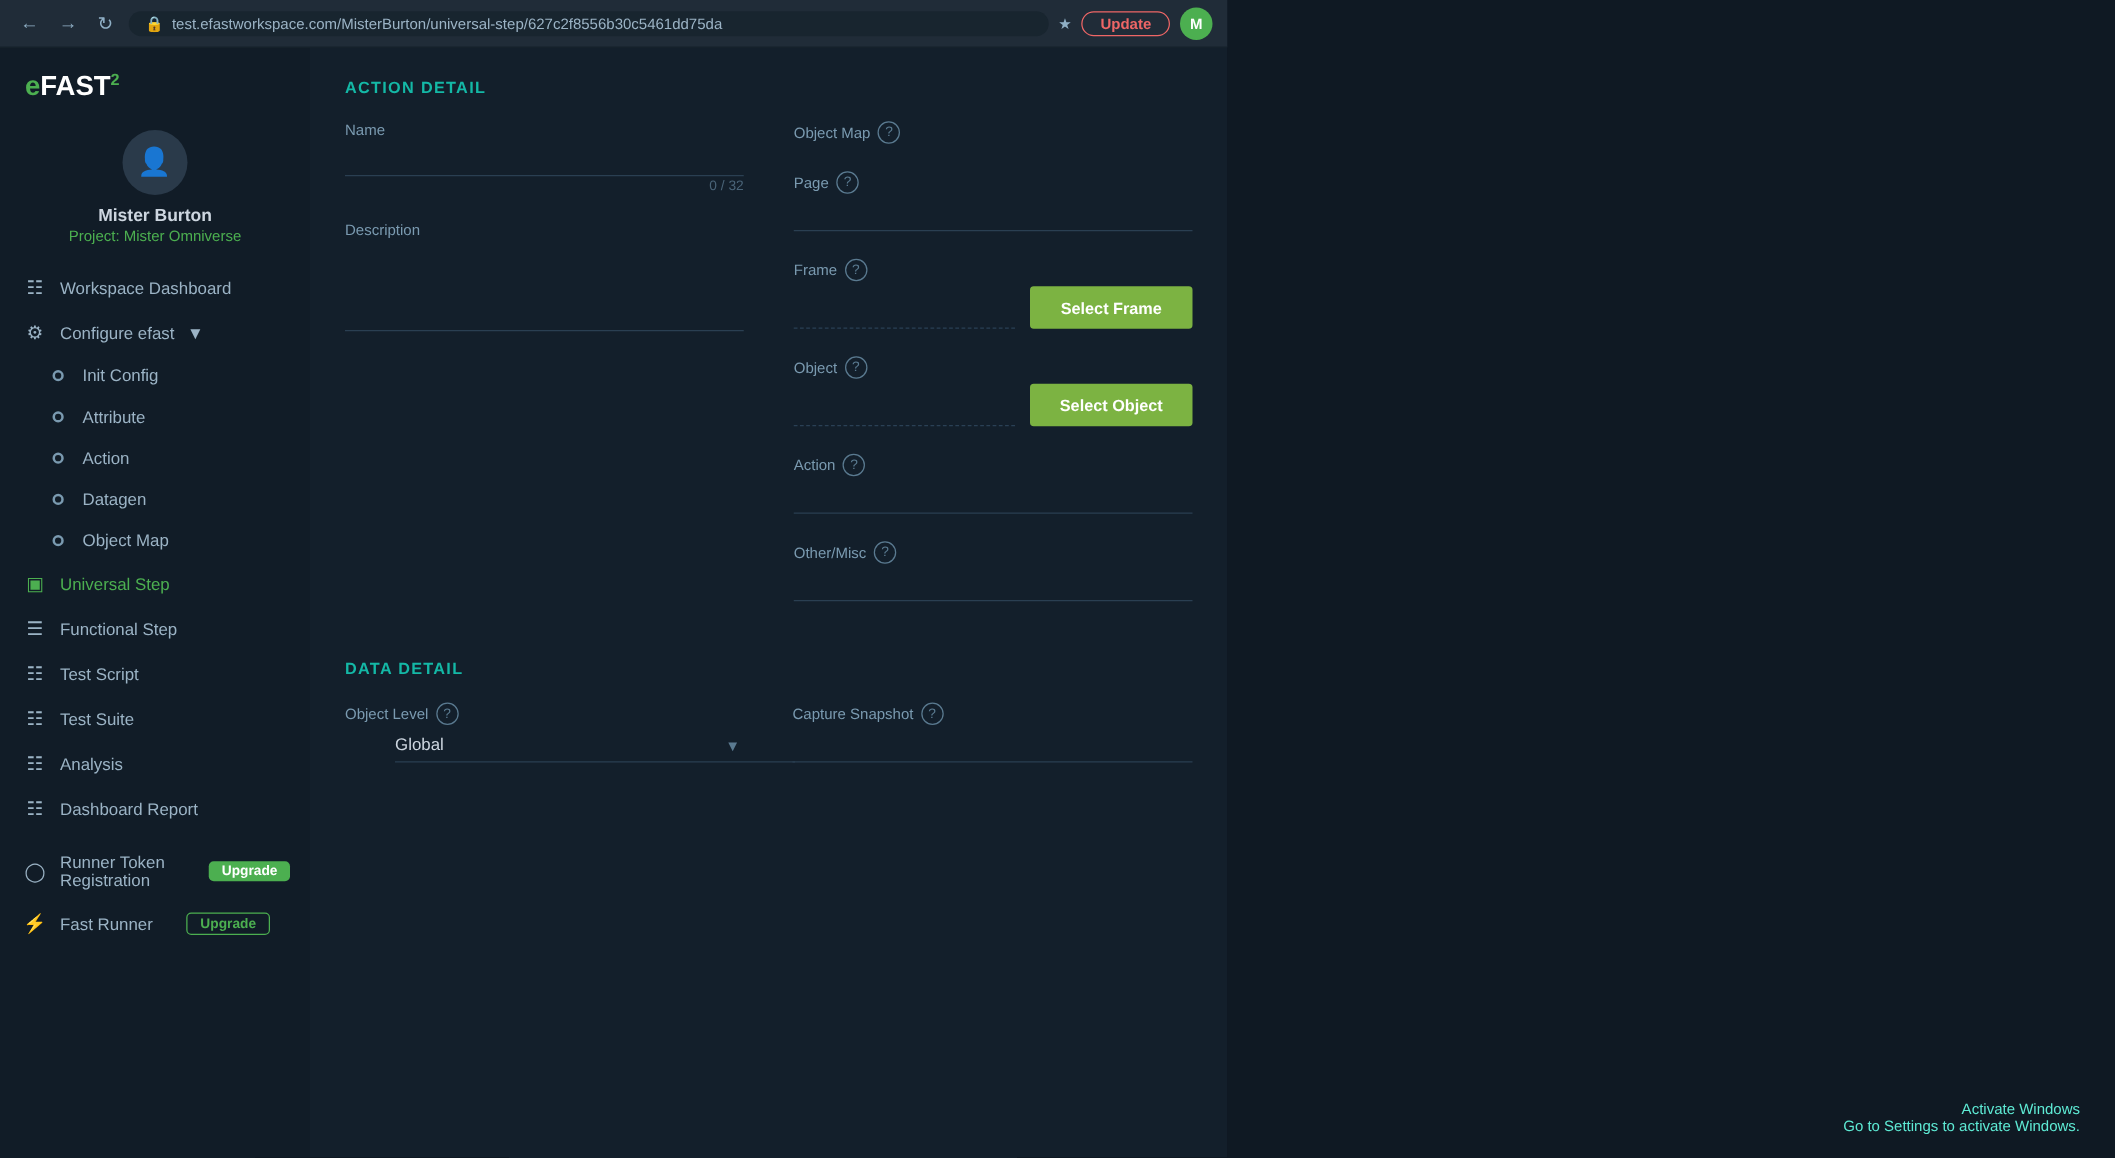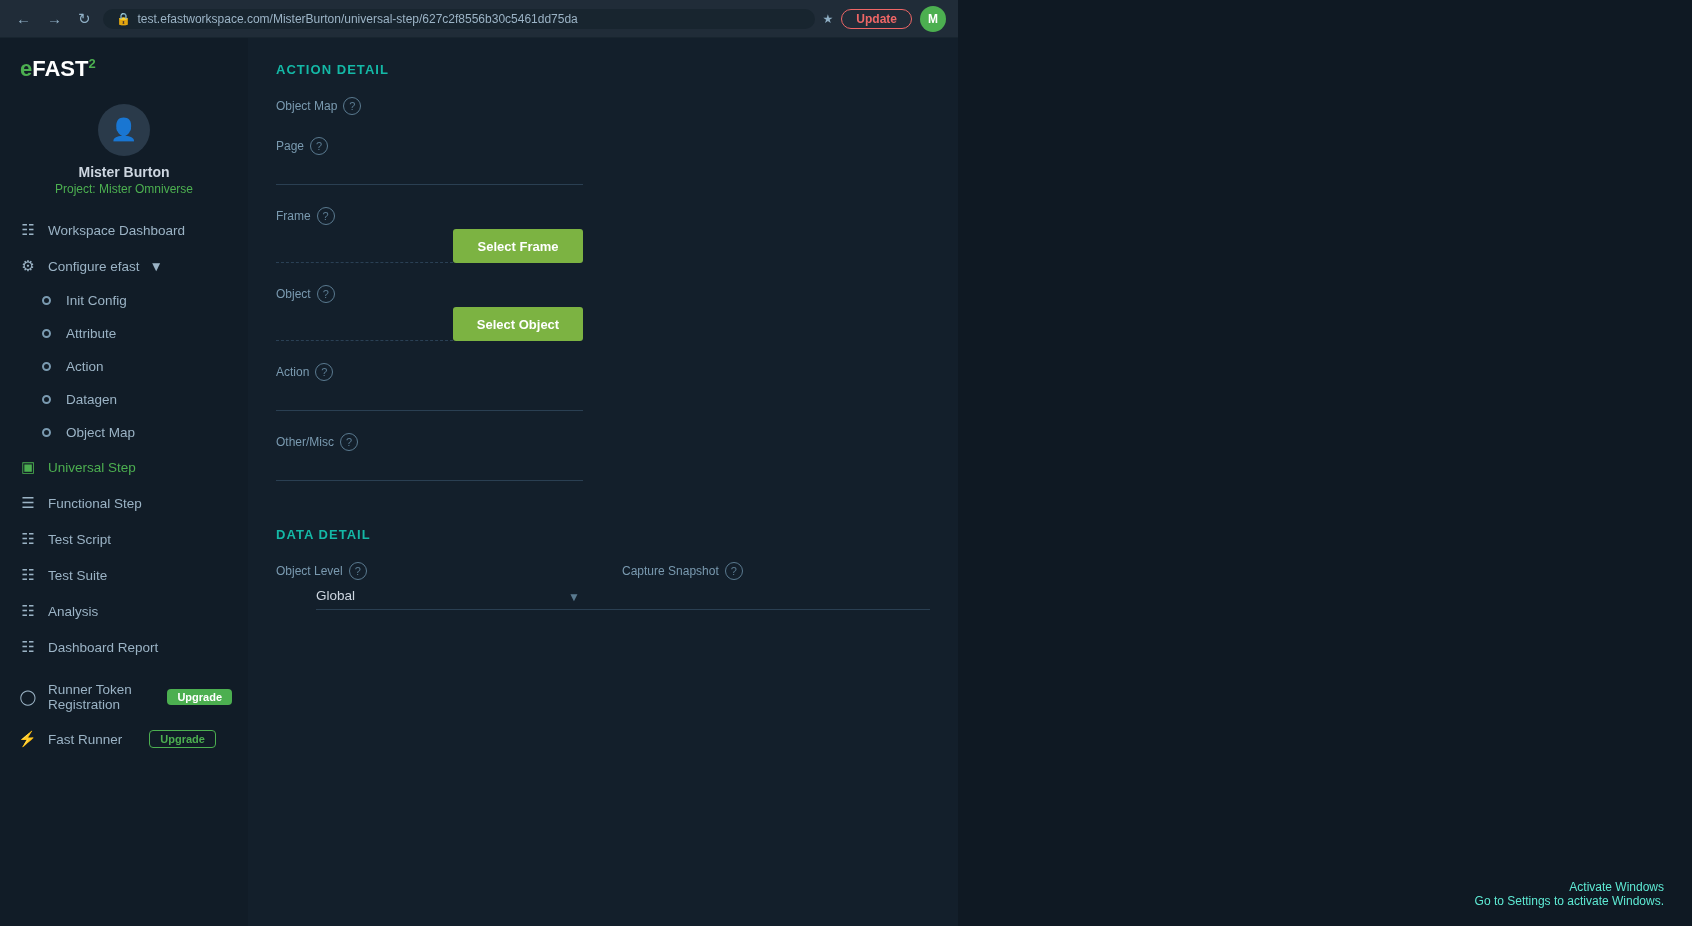--- a/index.html
+++ b/index.html
@@ -135,20 +135,21 @@
     textarea.field-input {
       resize: none;
       height: 70px;
       border-bottom: 1px solid #2a3f52;
       border-top: none; border-left: none; border-right: none;
     }
 
     .frame-object-row {
       display: flex;
       align-items: flex-end;
+      gap: 12px;
     }
     .frame-object-row .field-group { flex: 1; }
 
     .select-btn {
       background: #7cb342;
       color: #fff;
       border: none;
       border-radius: 3px;
       padding: 7px 22px;
       font-size: 13px;
@@ -383,20 +384,37 @@
         </div>
       </div>
     </div>
 
     <div id="main">
 
       <div class="section-title">ACTION DETAIL</div>
 
       <div class="action-detail-grid">
 
+        <div>
+
+          <div class="field-group">
+            <div class="field-label">
+              <span>Name</span>
+            </div>
+            <input type="text" class="field-input" value="" style="">
+            <div class="char-count">0 / 32</div>
+          </div>
+
+          <div class="field-group">
+            <div class="field-label">
+              <span>Description</span>
+            </div>
+            <textarea class="field-input" style=""></textarea>
+          </div>
+        </div>
 
         <div>
 
           <div class="field-group">
             <div class="field-label">
               <span>Object Map</span>
               <span class="help-icon">?</span>
             </div>
           </div>
 

